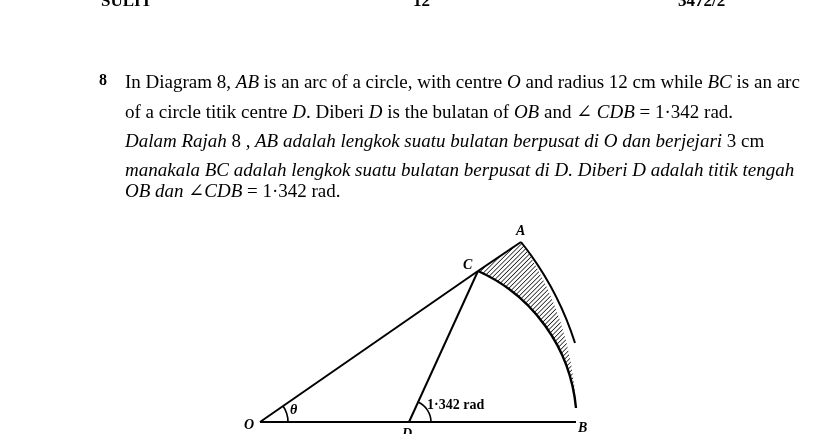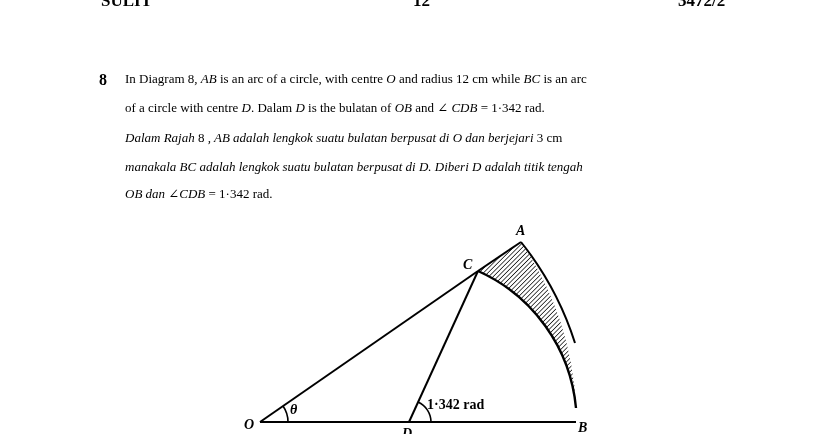--- a/index.html
+++ b/index.html
@@ -1,39 +1,39 @@
 <!DOCTYPE html>
 <html><head>
 <meta charset="utf-8">
 <style>
   html, body { margin:0; padding:0; background:#fff; }
   body { width:826px; height:434px; position:relative; overflow:hidden;
          font-family:"Liberation Serif", "DejaVu Serif", serif; color:#000; }
   .hdr { position:absolute; top:-9px; font-weight:bold; font-size:17px; }
   .q-num { position:absolute; left:99px; top:71px; font-weight:bold; font-size:16px; }
-  .line { position:absolute; left:125px; font-size:13px; white-space:nowrap; }
+  .line { position:absolute; left:125px; font-size:19px; white-space:nowrap; }
   .it { font-style:italic; }
   svg { position:absolute; left:0; top:0; }
   .lbl { font-family:"Liberation Serif", serif; font-weight:bold; font-style:italic; font-size:14px; }
   .lbl-n { font-family:"Liberation Serif", serif; font-weight:bold; font-size:14px; }
 </style>
 </head>
 <body>
 
 <div class="hdr" style="left:101px">SULIT</div>
 <div class="hdr" style="left:413px">12</div>
 <div class="hdr" style="left:678px">3472/2</div>
 
 <div class="q-num">8</div>
 
 <div class="line" style="top:71px"><span>In Diagram 8, </span><span class="it">AB</span><span> is an arc of a circle, with centre </span><span class="it">O</span><span> and radius 12 cm while </span><span class="it">BC</span><span> is an arc</span></div>
-<div class="line" style="top:100px"><span>of a circle  with centre </span><span class="it">D</span><span>.  Dalam </span><span class="it">D</span><span> is the bulatan of  </span><span class="it">OB</span><span> and ∠ </span><span class="it">CDB</span><span> = 1·342 rad.</span></div>
+<div class="line" style="top:100px"><span>of a circle  titik centre </span><span class="it">D</span><span>.  Diberi </span><span class="it">D</span><span> is the bulatan of  </span><span class="it">OB</span><span> and ∠ </span><span class="it">CDB</span><span> = 1·342 rad.</span></div>
 <div class="line" style="top:130px"><span class="it">Dalam Rajah </span><span>8 </span><span class="it">, AB adalah lengkok suatu bulatan berpusat di O dan berjejari </span><span>3 cm</span></div>
 <div class="line" style="top:159px"><span class="it">manakala  BC adalah lengkok suatu bulatan berpusat di D. Diberi D adalah titik tengah</span></div>
-<div class="line" style="top:186px"><span class="it">OB  dan  ∠CDB</span><span> = 1·342 rad.</span></div>
+<div class="line" style="top:179px"><span class="it">OB  dan  ∠CDB</span><span> = 1·342 rad.</span></div>
 
 <svg width="826" height="434" viewBox="0 0 826 434">
   <defs>
     <pattern id="hatch" patternUnits="userSpaceOnUse" width="3.2" height="3.2" patternTransform="rotate(45)">
       <line x1="0" y1="0" x2="0" y2="3.2" stroke="#000" stroke-width="1.4"></line>
     </pattern>
   </defs>
 
   <path d="M478,271 L521,242 A316,316 0 0,1 576,408 L573,385 A167,167 0 0,0 478,271 Z" fill="url(#hatch)" stroke="none"></path>
 

